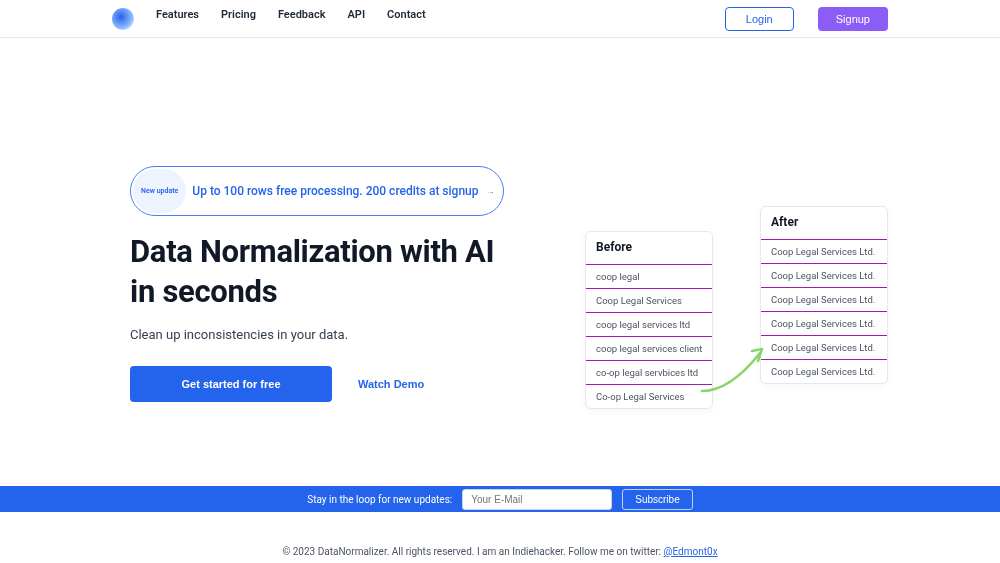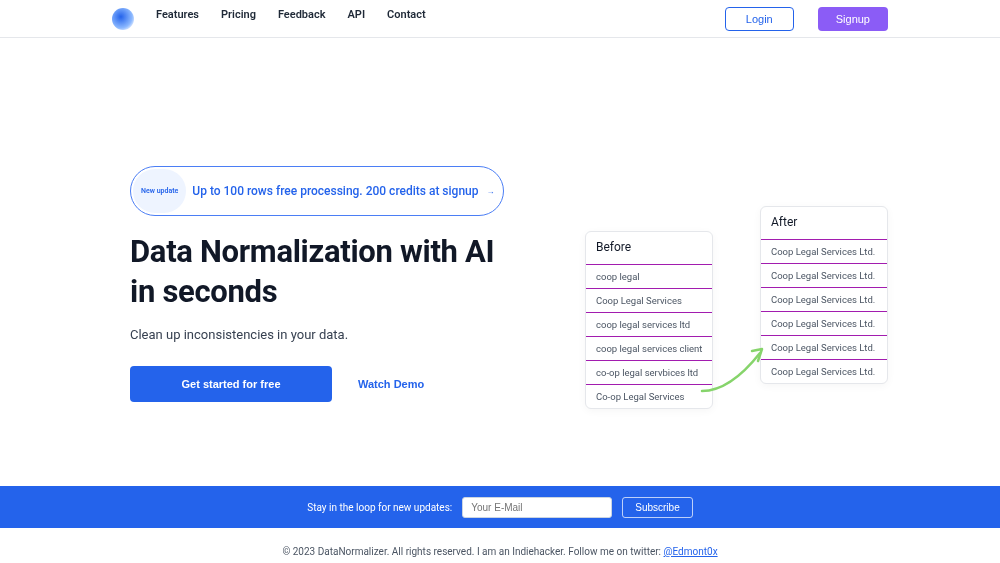--- a/index.html
+++ b/index.html
@@ -85,40 +85,40 @@
 .cards-wrap { position: relative; flex: 1; }
 .card {
   position: absolute; background: #fff;
   border: 1px solid #e5e7eb; border-radius: 6px;
   box-shadow: 0 2px 8px rgba(0,0,0,0.04);
   font-size: 10px;
 }
 .card-before { left: 0; top: 65px; width: 128px; }
 .card-after  { left: 175px; top: 40px; width: 128px; }
 .card-title {
-  font-size: 12px; font-weight: 400; padding: 8px 10px 10px;
+  font-size: 12px; font-weight: 700; padding: 8px 10px 10px;
   color: #111827;
 }
 .card-row {
   padding: 6px 10px; border-top: 1px solid #a21caf;
   color: #4b5563; font-size: 9.5px; white-space: nowrap;
 }
 
 
 .swoosh {
   position: absolute;
   left: 115px; top: 175px;
   width: 80px; height: 55px;
   pointer-events: none;
 }
 
 
 .sub-bar {
   position: absolute; left: 0; right: 0; top: 486px;
-  background: #2463eb; height: 42px;
+  background: #2463eb; height: 26px;
   display: flex; align-items: center; justify-content: center;
   gap: 10px; color: #fff; font-size: 10px;
 }
 .sub-input {
   font-size: 10px; padding: 4px 8px; width: 150px;
   border: 1px solid #cbd5e1; border-radius: 3px; color: #6b7280;
 }
 .btn-subscribe {
   font-size: 10px; color: #fff; background: transparent;
   border: 1px solid rgba(255,255,255,0.7); border-radius: 3px;

